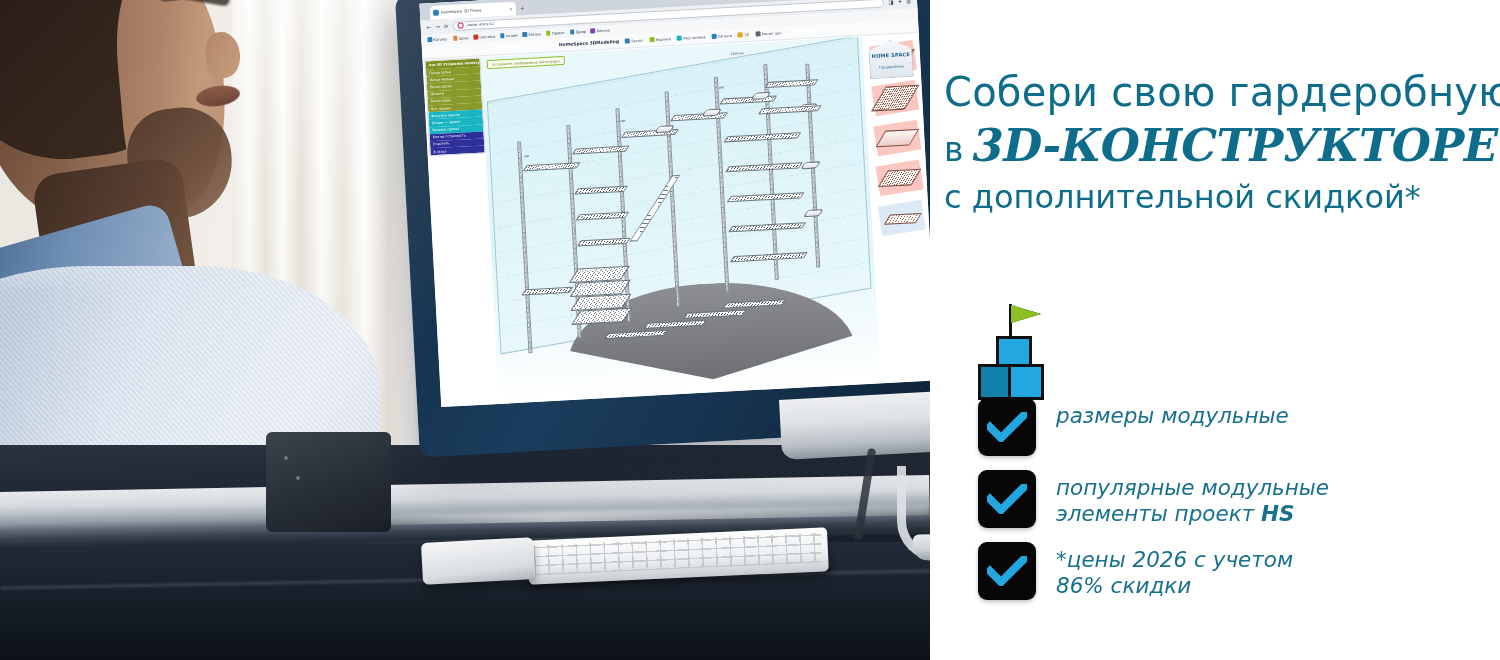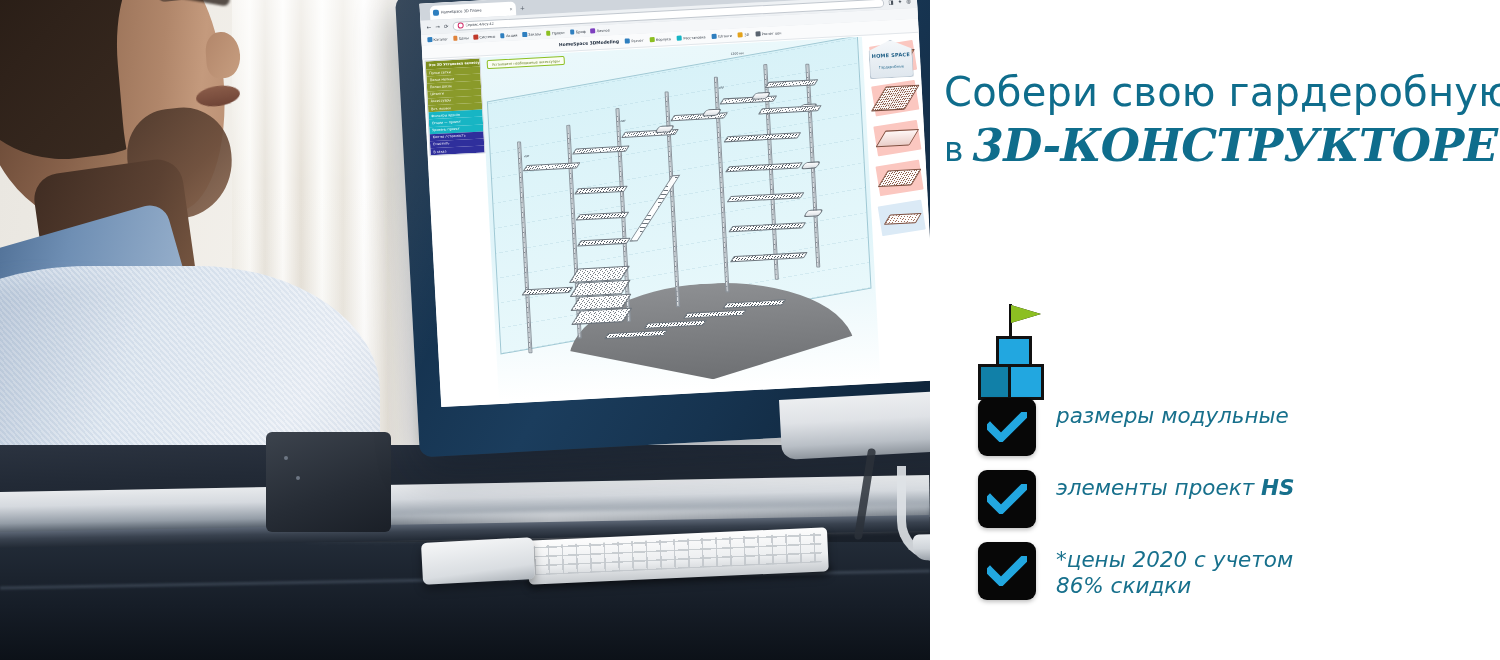--- a/index.html
+++ b/index.html
@@ -532,20 +532,21 @@
   </div>
 
   <div class="promo">
 
     <div class="headline">
       <div class="h-l1">Собери свою гардеробную</div>
       <div class="h-l2">
         <span class="pre">в</span>
         <span class="big">3D-КОНСТРУКТОРЕ</span>
       </div>
+      <div class="h-l3">с дополнительной скидкой*</div>
     </div>
 
     <div class="blocks">
       <div class="pole"></div>
       <div class="flagtri"></div>
       <div class="blk b1"></div>
       <div class="blk b2"></div>
       <div class="blk b3"></div>
     </div>
 
@@ -562,32 +563,33 @@
         </div>
       </div>
 
       <div class="bullet">
         <div class="chk">
           <svg width="40" height="30" viewBox="0 0 40 30">
             <path d="M3 15 L14 26 L37 3" stroke="#22a7e0" stroke-width="8" fill="none" stroke-linecap="square" stroke-linejoin="miter"></path>
           </svg>
         </div>
         <div class="btext">
+          <div>популярные модульные</div>
           <div><span>элементы проект </span><b>HS</b></div>
         </div>
       </div>
 
       <div class="bullet">
         <div class="chk">
           <svg width="40" height="30" viewBox="0 0 40 30">
             <path d="M3 15 L14 26 L37 3" stroke="#22a7e0" stroke-width="8" fill="none" stroke-linecap="square" stroke-linejoin="miter"></path>
           </svg>
         </div>
         <div class="btext">
-          <div>*цены 2020 с учетом</div>
+          <div>*цены 2026 с учетом</div>
           <div>86% скидки</div>
         </div>
       </div>
 
     </div>
   </div>
 
 </div>
 
 </body></html>

